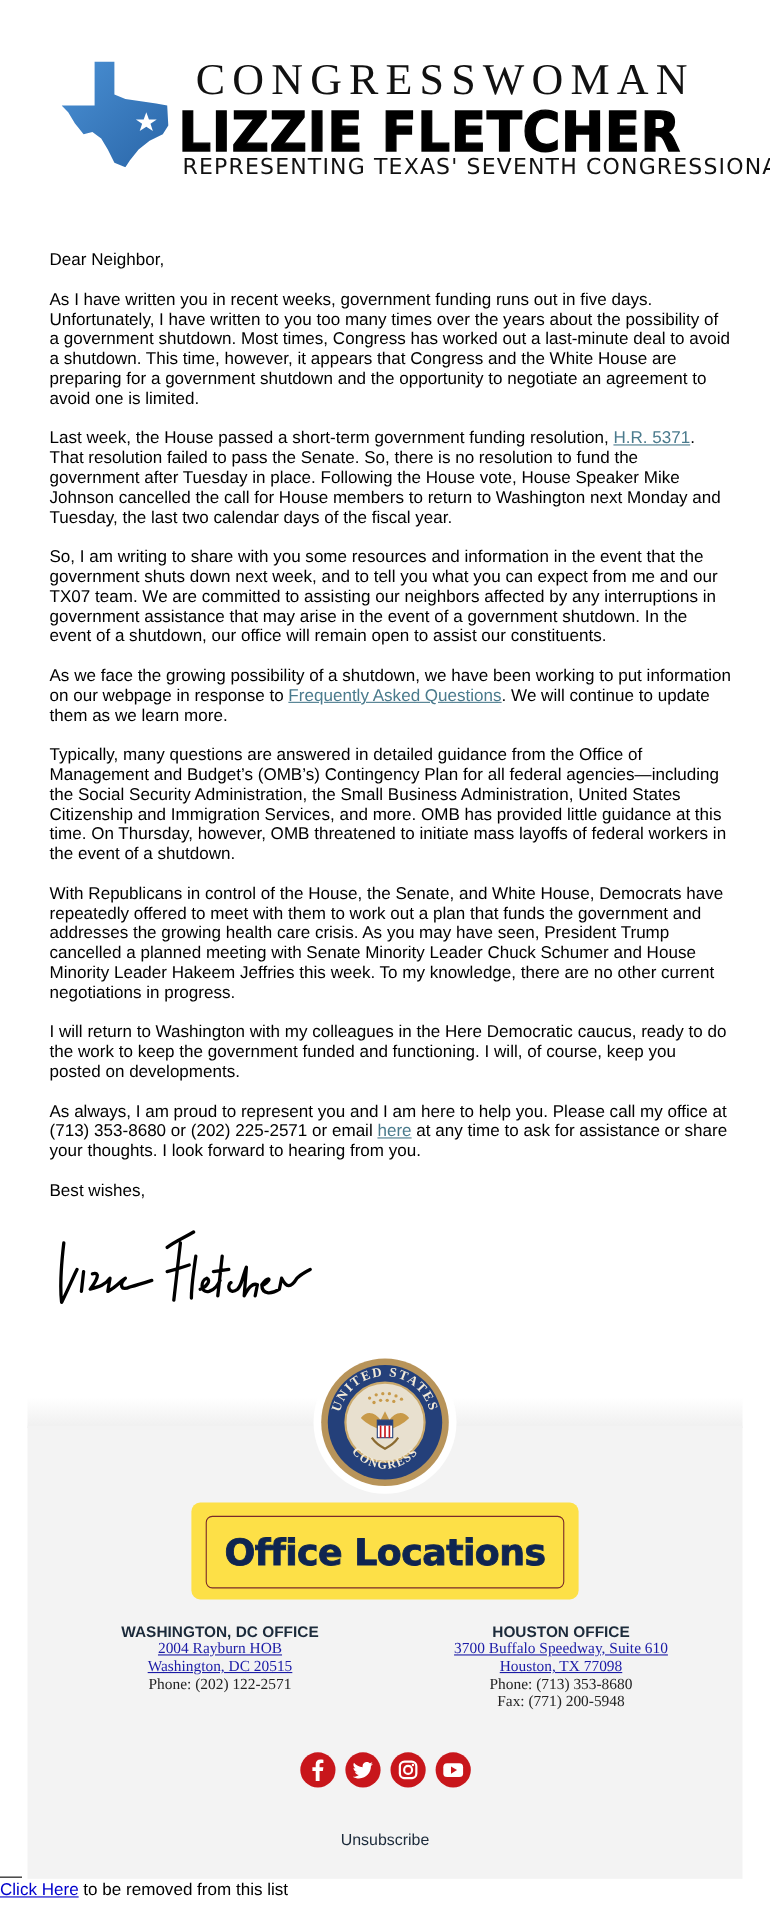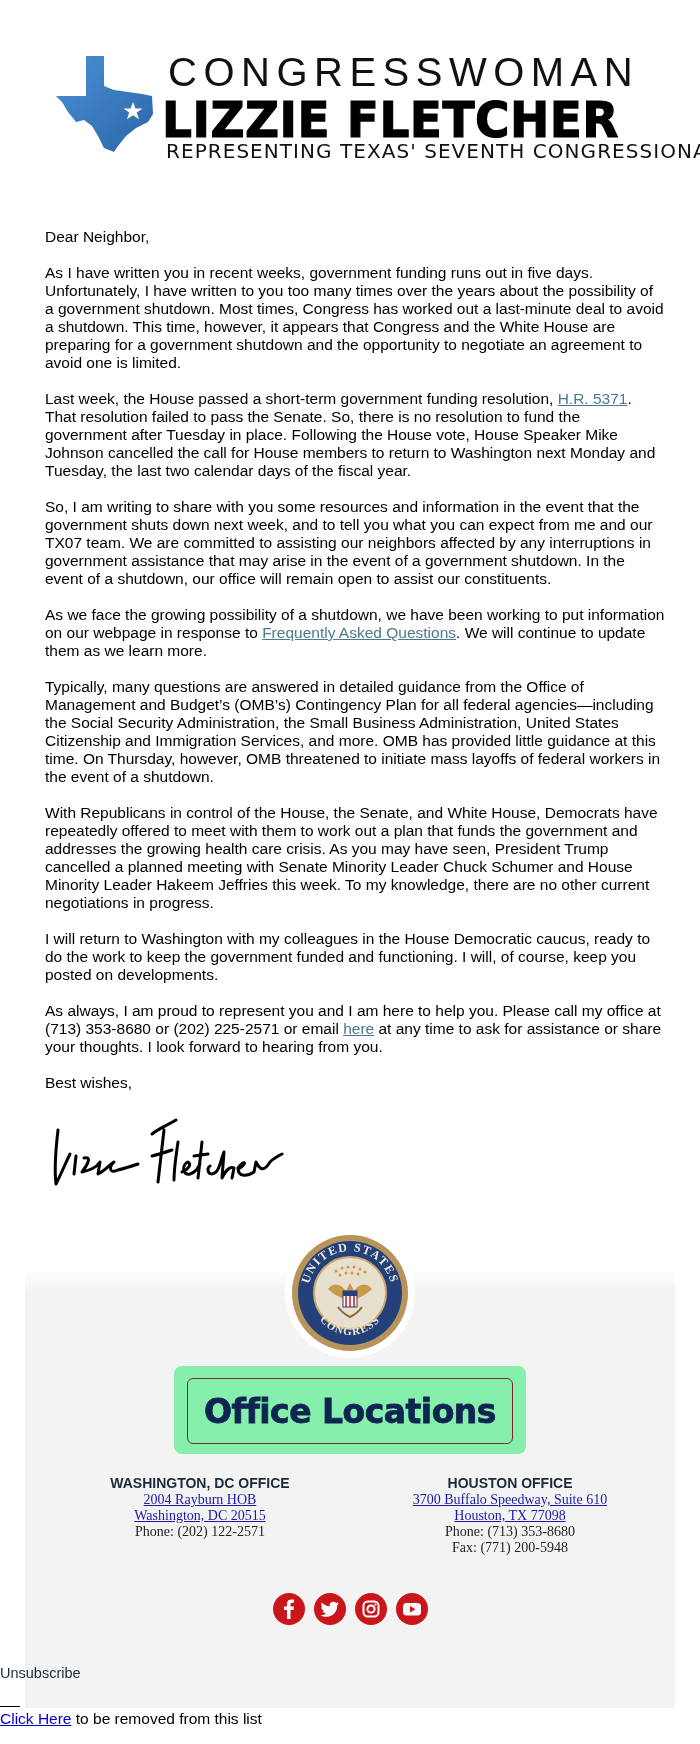--- a/index.html
+++ b/index.html
@@ -1,51 +1,51 @@
 <!DOCTYPE html>
 <html><head>
 <meta charset="utf-8">
 <style>
   html, body { margin: 0; padding: 0; background: #ffffff; }
   body { width: 700px; height: 1744px; position: relative; overflow: hidden; font-family: "Liberation Sans", sans-serif; color: #000; }
 
   
   .logo { position: absolute; left: 56px; top: 50px; width: 590px; height: 110px; }
   .logo .texas { position: absolute; left: 0; top: 6px; width: 100px; height: 96px; }
-  .logo .title1 { position: absolute; left: 112px; top: 0; font-family: Liberation Sans, sans-serif; font-weight: 300; font-size: 40px; letter-spacing: 6.5px; line-height: 44px; color: #111; white-space: nowrap; }
+  .logo .title1 { position: absolute; left: 122px; top: 0; font-family: Liberation Serif, serif; font-weight: 300; font-size: 40px; letter-spacing: 6.5px; line-height: 44px; color: #111; white-space: nowrap; }
   .logo .title2 { position: absolute; left: 106px; top: 42px; font-family: "DejaVu Sans", sans-serif; font-weight: 900; font-size: 50px; letter-spacing: 0.5px; line-height: 56px; color: #000; white-space: nowrap; transform: scaleX(0.94); transform-origin: left; -webkit-text-stroke: 1.2px #000; }
   .logo .title3 { position: absolute; left: 110px; top: 92px; font-family: "DejaVu Sans", sans-serif; font-size: 20px; letter-spacing: 1.05px; line-height: 18px; color: #111; white-space: nowrap; }
 
   
   .letter { position: absolute; left: 45px; top: 228px; width: 620px; font-size: 15.5px; line-height: 18px; }
   .letter p { margin: 0 0 18px 0; }
   .letter a { color: #4a7a8c; text-decoration: underline; }
 
   .signature { position: absolute; left: 48px; top: 1112px; width: 240px; height: 80px; }
 
   
   .footer { position: absolute; left: 25px; top: 1296px; width: 650px; height: 412px; background: #f3f3f3; }
   .footer-shade { position: absolute; left: 25px; top: 1270px; width: 650px; height: 27px; background: linear-gradient(#ffffff, #f0f0f0); border-bottom: 1px solid #e2e2e2; }
   .seal { position: absolute; left: 285px; top: 1228px; width: 130px; height: 130px; border-radius: 50%; background: #fff; }
   .seal svg { position: absolute; left: 5px; top: 5px; }
 
-  .office-box { position: absolute; left: 174px; top: 1366px; width: 352px; height: 88px; background: #86efac; border-radius: 8px; text-align: right; }
+  .office-box { position: absolute; left: 174px; top: 1366px; width: 352px; height: 88px; background: #fde047; border-radius: 8px; text-align: right; }
   .office-box .inner { position: absolute; left: 13px; top: 12px; width: 324px; height: 64px; border: 1.5px solid #7a2a2a; border-radius: 6px; display: flex; align-items: center; justify-content: center; }
   .office-box .inner span { font-family: "DejaVu Sans", sans-serif; font-weight: 900; font-size: 33px; color: #0f2550; letter-spacing: -0.5px; -webkit-text-stroke: 0.8px #0f2550; }
 
   .office { position: absolute; text-align: center; font-family: "Liberation Serif", serif; font-size: 14px; line-height: 16px; color: #222; }
   .office .oname { font-family: "Liberation Sans", sans-serif; font-weight: bold; font-size: 14px; color: #1b2a3a; line-height: 17px; }
   .office a { color: #1a1aa6; text-decoration: underline; }
   .office.dc { left: 80px; top: 1475px; width: 240px; }
   .office.hou { left: 380px; top: 1475px; width: 260px; }
 
   .social { position: absolute; top: 1593px; left: 273px; display: flex; gap: 9px; }
   .social .ico { width: 32px; height: 32px; border-radius: 50%; background: #c8161b; display: flex; align-items: center; justify-content: center; }
 
-  .unsub { position: absolute; top: 1665px; left: 0; width: 700px; font-size: 14.5px; color: #1b2a3a; }
+  .unsub { position: absolute; top: 1665px; left: 0; width: 700px; text-align: center; font-size: 14.5px; color: #1b2a3a; }
 
   .bottom-links { position: absolute; left: 0; top: 1710px; font-size: 15.5px; line-height: 17px; }
   .bottom-links a { color: #0000cc; text-decoration: underline; }
   .bottom-rule { position: absolute; left: 0; top: 1706px; width: 20px; height: 1px; background: #000; }
 </style>
 </head>
 <body>
 
 <div class="logo">
   <svg class="texas" viewBox="0 0 100 96">
@@ -64,21 +64,21 @@
 </div>
 
 <div class="letter">
   <p>Dear Neighbor,</p>
   <p>As I have written you in recent weeks, government funding runs out in five days.  Unfortunately, I have written to you too many times over the years about the possibility of a government shutdown.  Most times, Congress has worked out a last-minute deal to avoid a shutdown.  This time, however, it appears that Congress and the White House are preparing for a government shutdown and the opportunity to negotiate an agreement to avoid one is limited.</p>
   <p><span>Last week, the House passed a short-term government funding resolution, </span><a href="#">H.R. 5371</a><span>.  That resolution failed to pass the Senate.  So, there is no resolution to fund the government after Tuesday in place.  Following the House vote, House Speaker Mike Johnson cancelled the call for House members to return to Washington next Monday and Tuesday, the last two calendar days of the fiscal year.</span></p>
   <p>So, I am writing to share with you some resources and information in the event that the government shuts down next week, and to tell you what you can expect from me and our TX07 team.  We are committed to assisting our neighbors affected by any interruptions in government assistance that may arise in the event of a government shutdown.  In the event of a shutdown, our office will remain open to assist our constituents.</p>
   <p><span>As we face the growing possibility of a shutdown, we have been working to put information on our webpage in response to </span><a href="#">Frequently Asked Questions</a><span>. We will continue to update them as we learn more.</span></p>
   <p>Typically, many questions are answered in detailed guidance from the Office of Management and Budget’s (OMB’s) Contingency Plan for all federal agencies—including the Social Security Administration, the Small Business Administration, United States Citizenship and Immigration Services, and more.  OMB has provided little guidance at this time.  On Thursday, however, OMB threatened to initiate mass layoffs of federal workers in the event of a shutdown.</p>
   <p>With Republicans in control of the House, the Senate, and White House, Democrats have repeatedly offered to meet with them to work out a plan that funds the government and addresses the growing health care crisis.  As you may have seen, President Trump cancelled a planned meeting with Senate Minority Leader Chuck Schumer and House Minority Leader Hakeem Jeffries this week.  To my knowledge, there are no other current negotiations in progress.</p>
-  <p>I will return to Washington with my colleagues in the House Democratic caucus, ready to do the work to keep the government funded and functioning.  I will, of course, keep you posted on developments.</p>
+  <p>I will return to Washington with my colleagues in the Here Democratic caucus, ready to do the work to keep the government funded and functioning.  I will, of course, keep you posted on developments.</p>
   <p><span>As always, I am proud to represent you and I am here to help you.  Please call my office at (713) 353-8680 or (202) 225-2571 or email </span><a href="#">here</a><span> at any time to ask for assistance or share your thoughts.  I look forward to hearing from you.</span></p>
   <p>Best wishes,</p>
 </div>
 
 <svg class="signature" viewBox="0 0 240 80" fill="none" stroke="#000" stroke-width="3" stroke-linecap="round" stroke-linejoin="round">
   <path d="M10 18 C8 35 6 55 8 72 C14 60 18 50 22 42"></path>
   <path d="M28 44 L26 62"></path>
   <path d="M36 46 C44 44 40 52 34 60 C42 58 48 56 52 50 L50 62 C58 58 62 52 66 50 C60 56 62 62 70 58 C78 56 84 54 90 52"></path>
   <path d="M128 8 C118 14 112 16 104 22 M116 18 C114 36 112 52 110 70 M104 44 C112 42 118 40 124 38"></path>
   <path d="M130 30 C128 44 126 56 126 68 M134 60 C140 58 144 52 140 50 C134 52 134 64 142 62 C148 60 150 56 152 52 M154 30 L150 66 M146 44 L160 42 M162 54 C158 56 160 66 168 60 C172 56 172 50 176 40 L174 66 C178 58 182 54 186 56 L184 66 M192 56 C200 50 196 48 190 56 C190 66 200 64 206 60 L208 50 C212 58 216 60 222 50 C226 46 230 44 234 42"></path>

